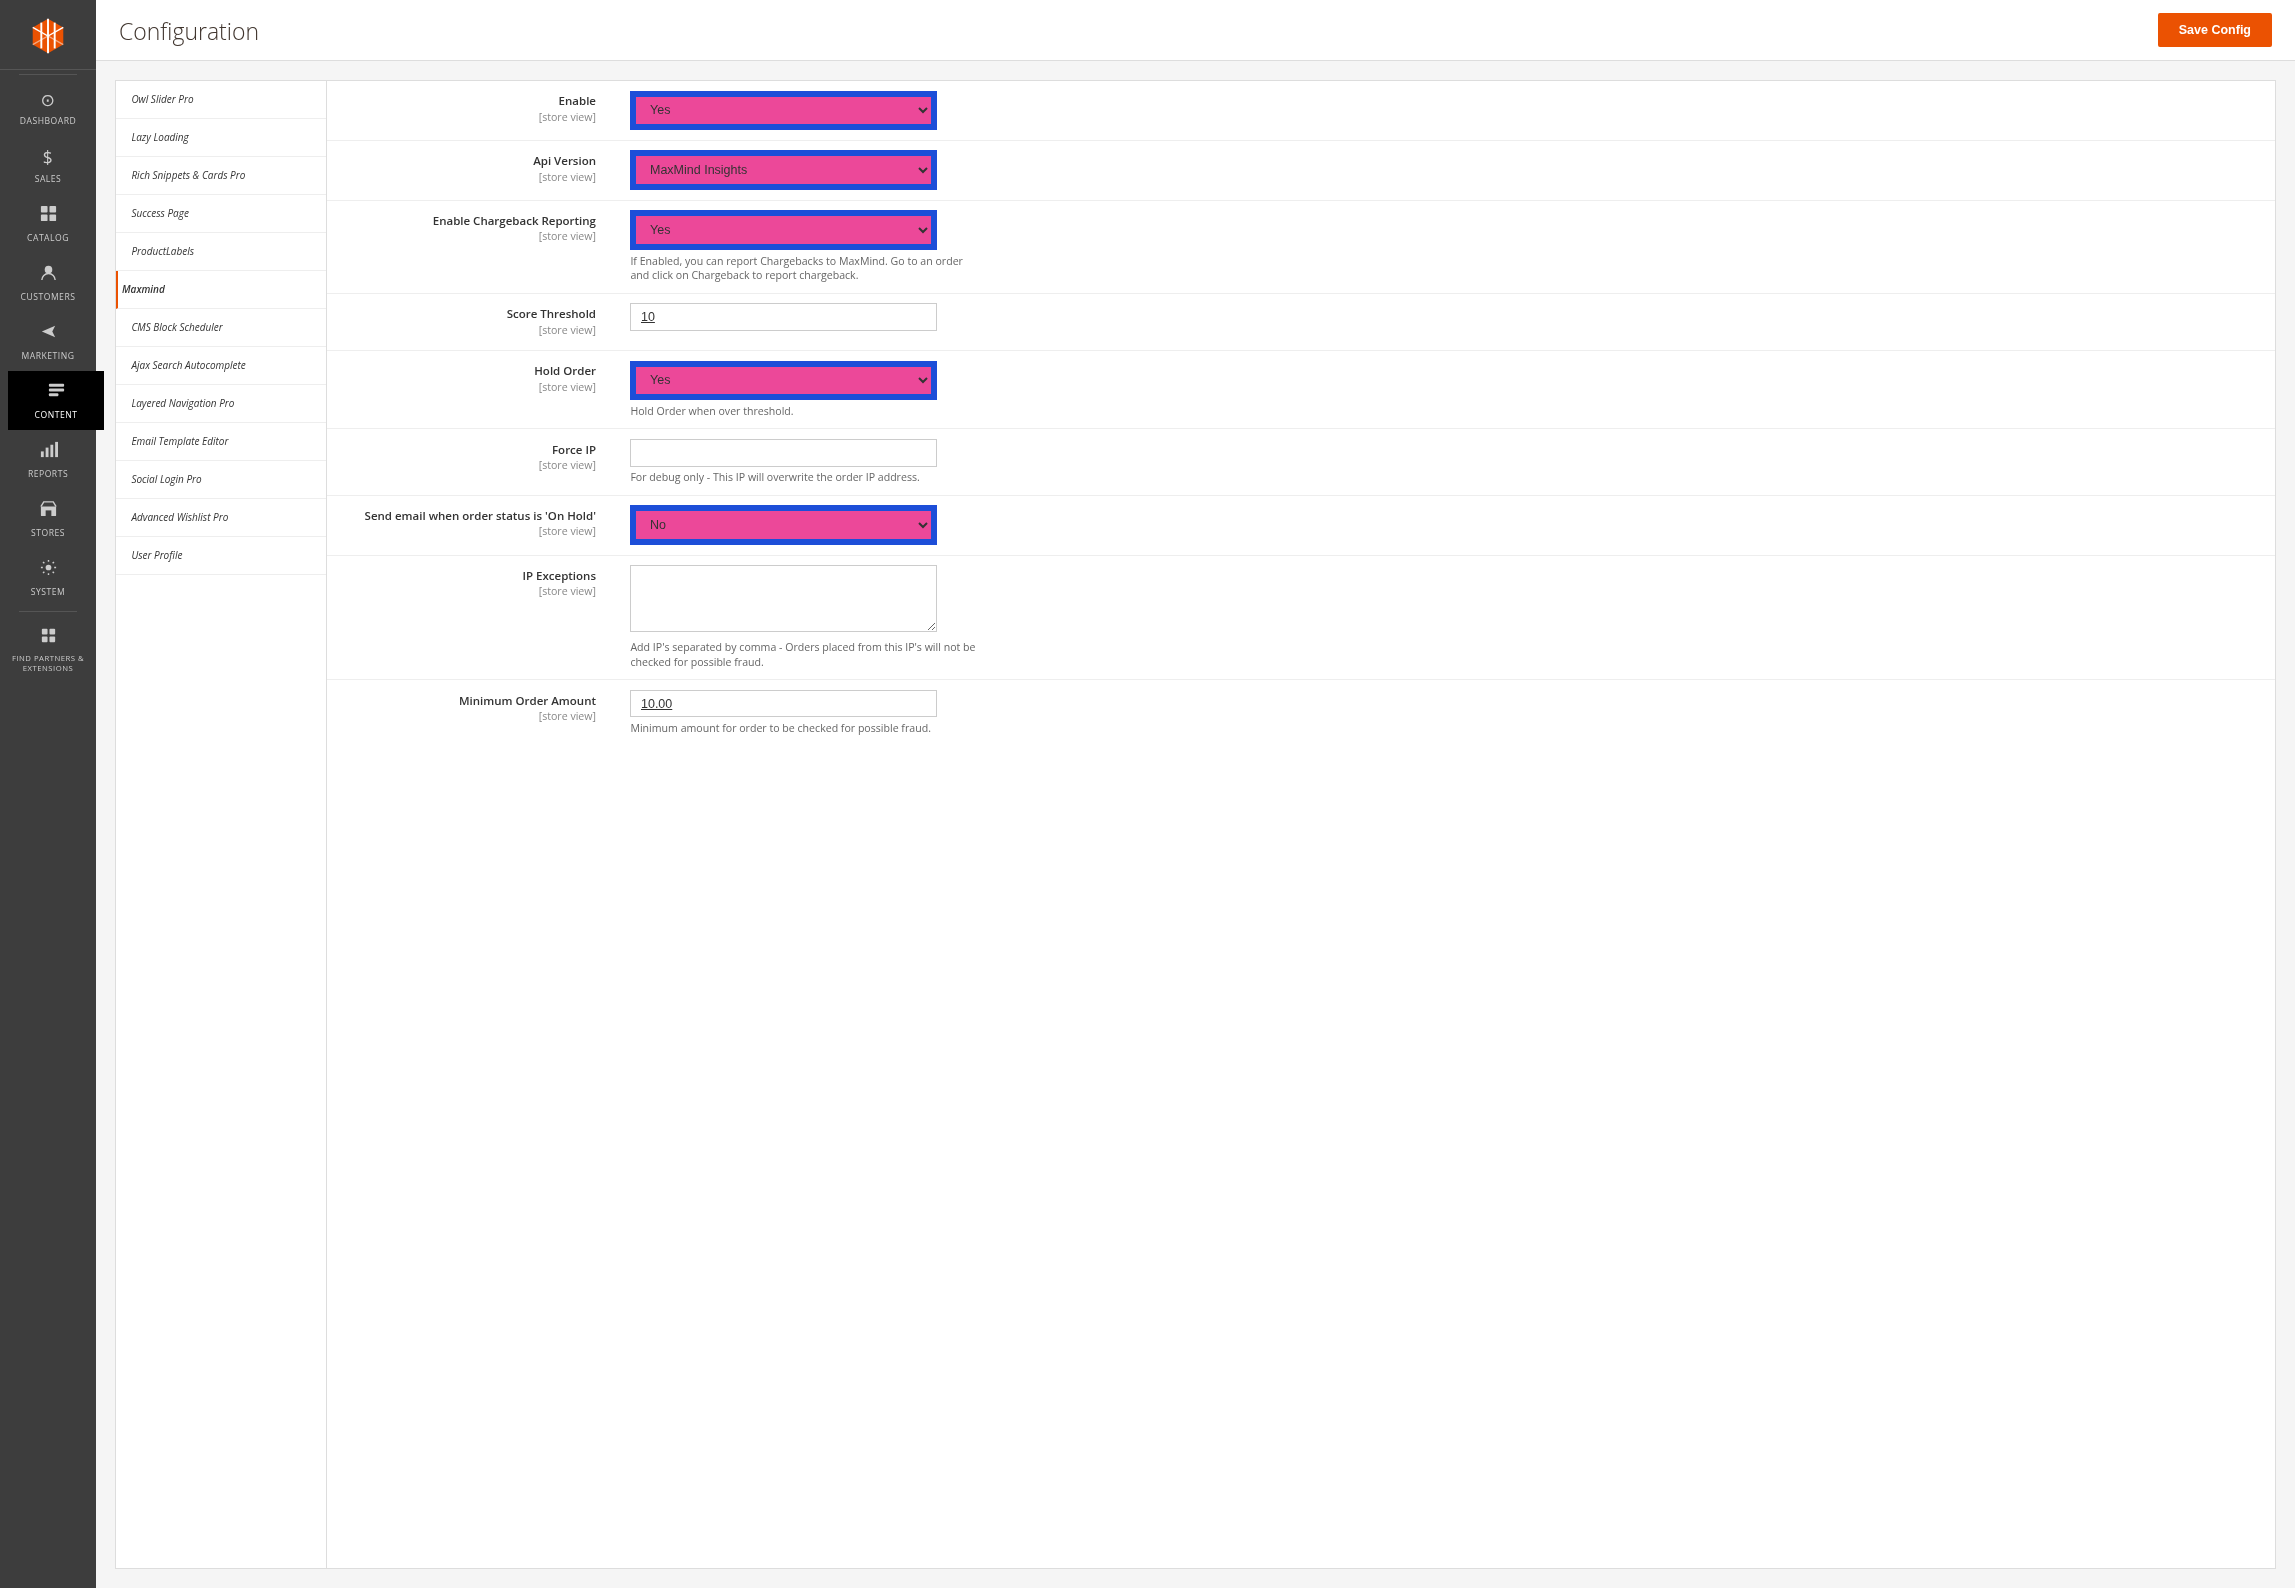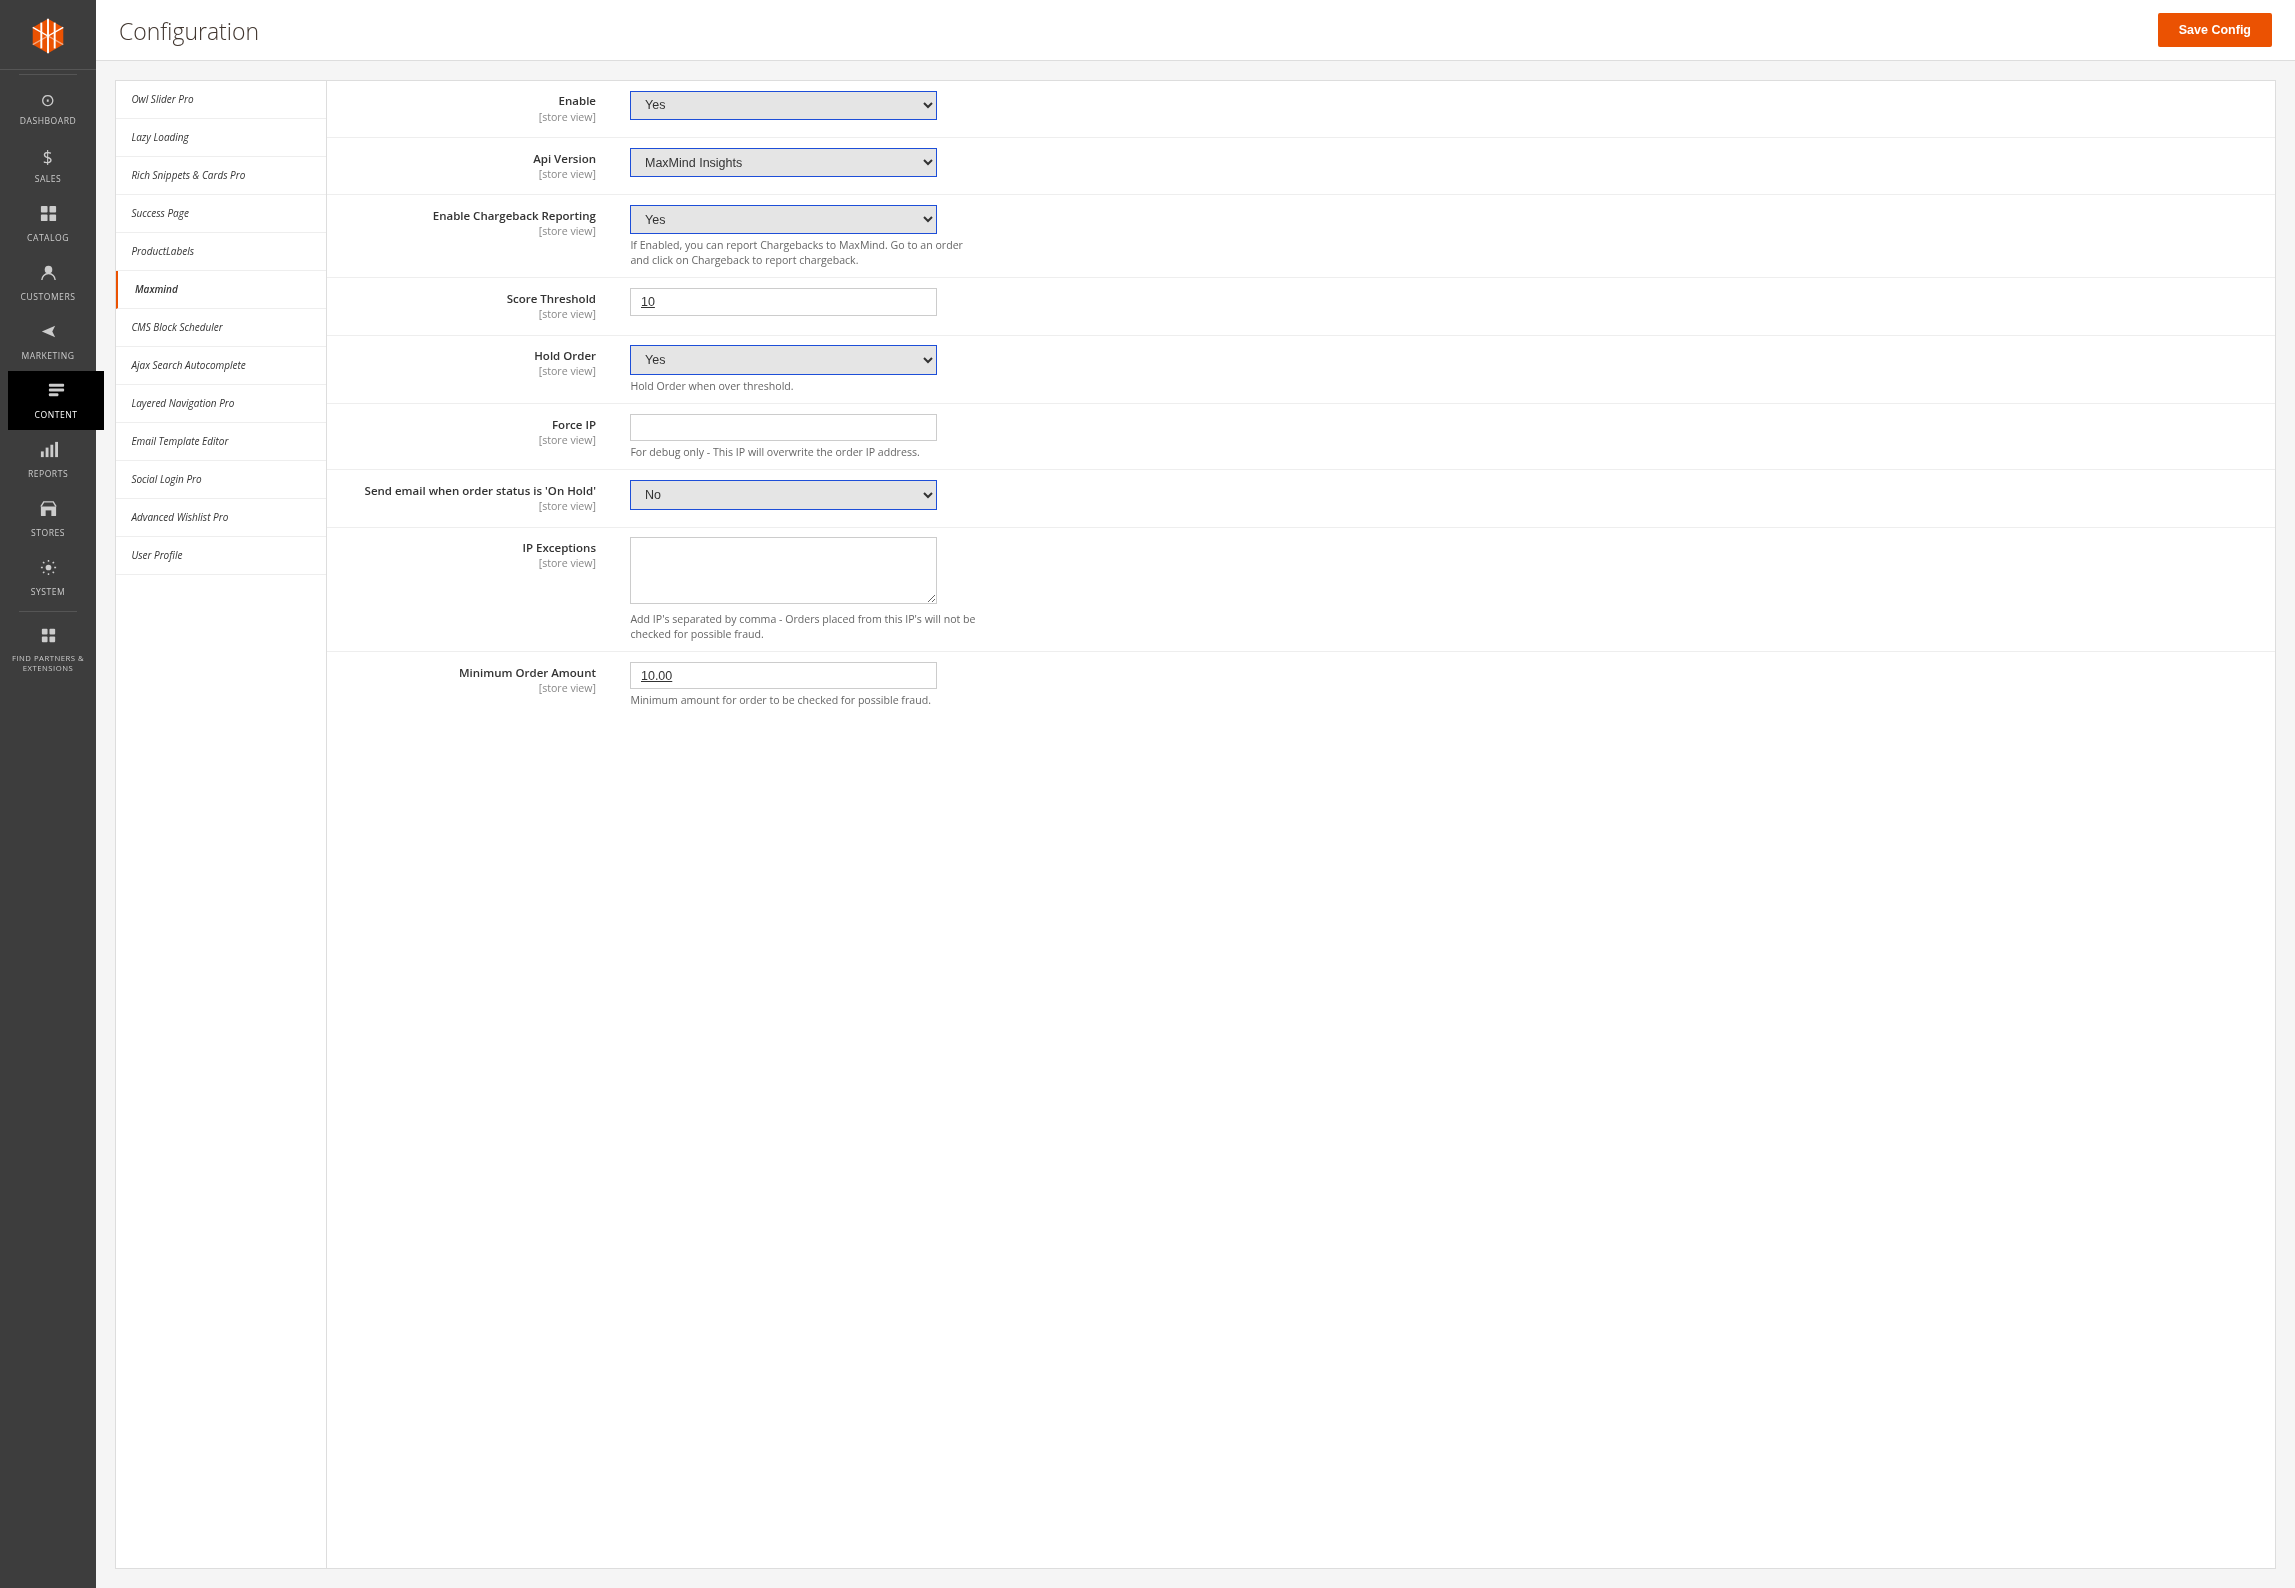--- a/index.html
+++ b/index.html
@@ -114,21 +114,21 @@
       font-size: 10px;
       color: #333;
       background: #fff;
       font-style: italic;
     }
     .left-nav-item.active {
       background: #fff;
       border-left: 2.9px solid #eb5202;
       font-weight: 600;
       color: #333;
-      padding-left: 17px;
+      padding-left: 4px;
     }
     
     .settings-panel {
       flex: 1;
       background: #fff;
       border: 1px solid #ddd;
       overflow: auto;
     }
     .settings-table {
       width: 100%;
@@ -158,22 +158,22 @@
       font-style: normal;
       display: block;
     }
     .settings-value-cell {
       padding: 9.6px 15.4px;
       vertical-align: top;
     }
     .settings-select {
       width: 307px;
       padding: 5.8px 9.6px;
-      border: 1px solid #1d4ed8;
-      background: #e5e5e5;
+      border: 6px solid #1d4ed8;
+      background: #ec4899;
       font-size: 12.5px;
       color: #333;
       cursor: pointer;
       appearance: auto;
     }
     .settings-input {
       width: 307px;
       padding: 5.8px 9.6px;
       border: 1px solid #ccc;
       background: #fff;

